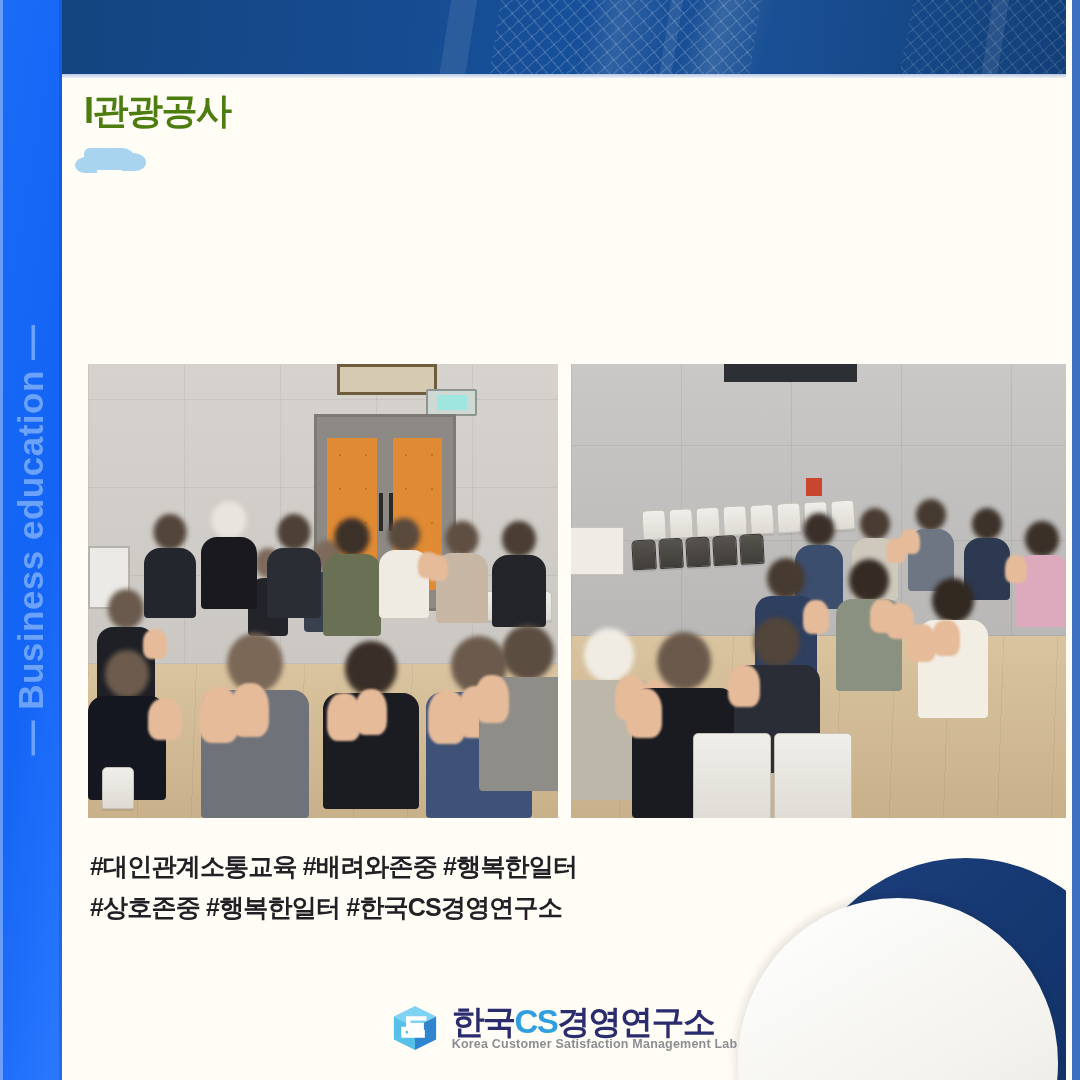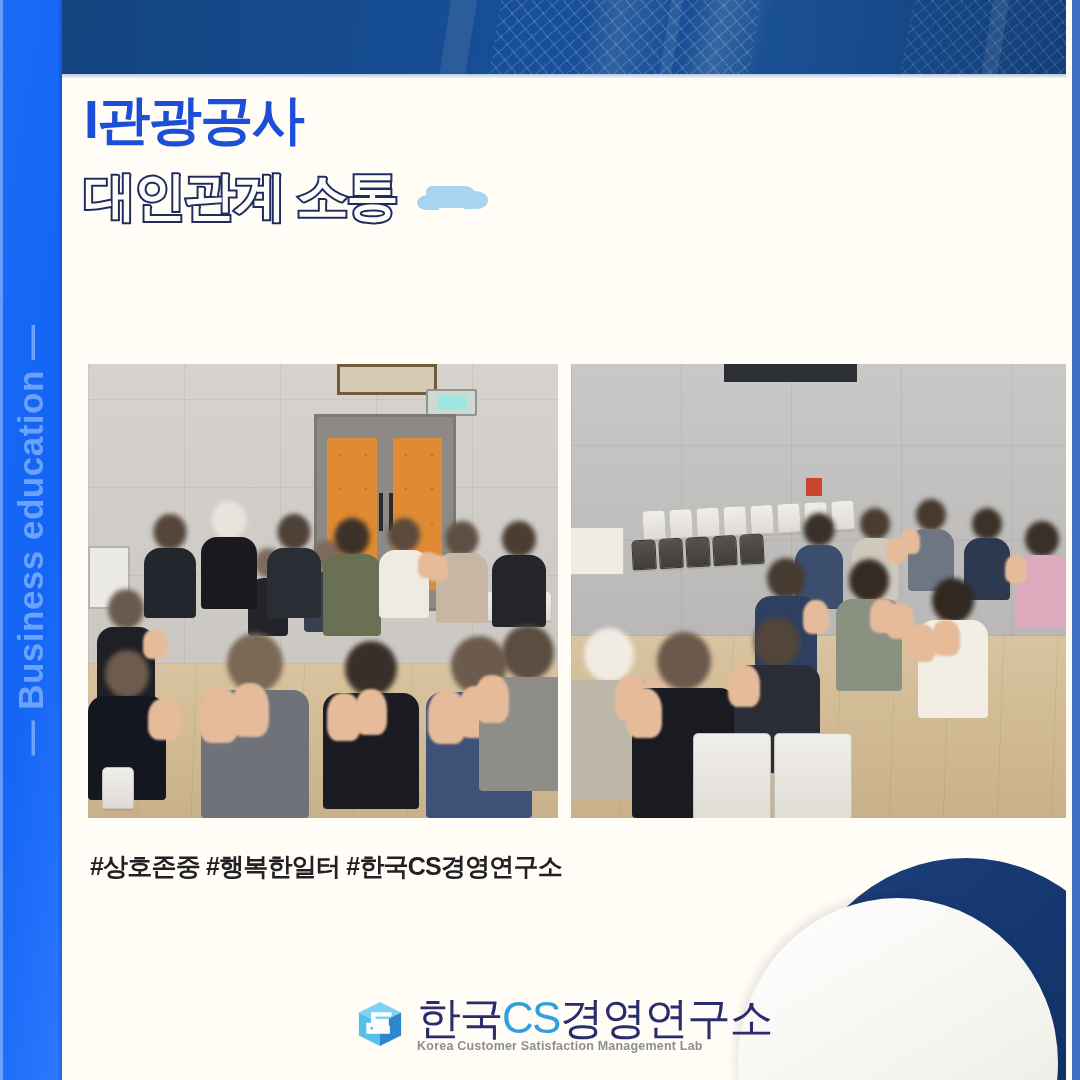--- a/index.html
+++ b/index.html
@@ -132,23 +132,23 @@
   }
 
   
   .headline {
     position: absolute;
     left: 22px;
     top: 92px;
     width: 960px;
   }
   .title-org {
-    font-size: 53px;
+    font-size: 36px;
     font-weight: 900;
-    color: #1d4ed8;
+    color: #4d7c0f;
     letter-spacing: -1.5px;
     line-height: 1.05;
     font-family: "Liberation Sans", sans-serif;
   }
   .title-row {
     display: flex;
     align-items: center;
     margin-top: 14px;
     gap: 30px;
   }
@@ -420,22 +420,22 @@
     z-index: 5;
   }
   .logo-cube {
     position: relative;
     width: 48px;
     height: 48px;
     flex: 0 0 auto;
   }
   .logo-text { line-height: 1; }
   .logo-title {
-    font-size: 44px;
-    font-weight: 400;
+    font-size: 33px;
+    font-weight: 700;
     letter-spacing: -1.6px;
     color: #2a2c6e;
     font-family: "Liberation Sans", sans-serif;
     white-space: nowrap;
   }
   .logo-title .cs { color: #2f9fe0; }
   .logo-sub {
     margin-top: 0;
     font-size: 12.5px;
     font-weight: 600;
@@ -468,21 +468,20 @@
       <div class="lattice"></div>
       <div class="beam b2"></div>
       <div class="lattice2"></div>
       <div class="beam b3"></div>
     </div>
     <div class="banner-underline"></div>
 
     <div class="headline">
       <div class="title-org">I관광공사</div>
       <div class="title-row">
-        <div class="title-topic">대인관계 소통</div>
         <div class="quote-wrap">
           <div class="quote-brush"></div>
         </div>
       </div>
     </div>
 
     <div class="photos">
 
       <div class="photo left">
         <div class="wall"></div>
@@ -671,20 +670,21 @@
         </div>
 
         <div class="chair-row" style="left:24%; bottom:-2%;">
           <div class="chair" style="width:76px; height:92px;"></div>
           <div class="chair" style="width:76px; height:92px;"></div>
         </div>
       </div>
     </div>
 
     <div class="hashtags">
+      <div>#대인관계소통교육 #배려와존중 #행복한일터</div>
       <div>#상호존중 #행복한일터 #한국CS경영연구소</div>
     </div>
 
     <div class="curl-navy"></div>
     <div class="curl-paper"></div>
 
     <div class="logo">
       <div class="logo-cube">
         <svg viewBox="0 0 100 100" width="48" height="48" aria-hidden="true">
           <polygon points="50,4 94,26 50,48 6,26" fill="#7fd3f2"></polygon>

